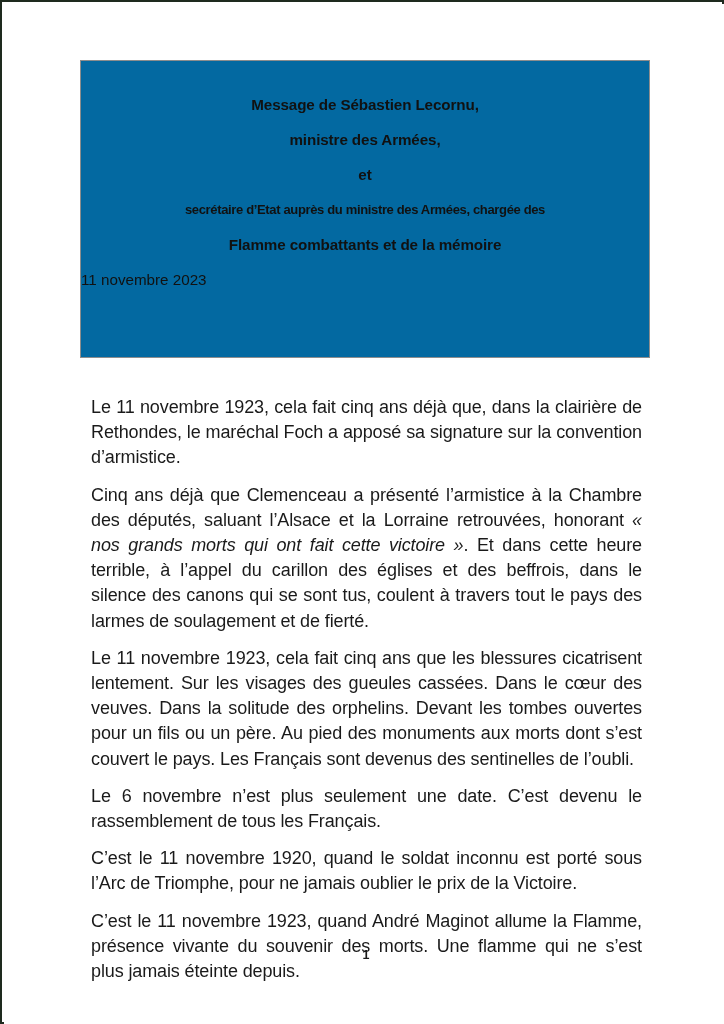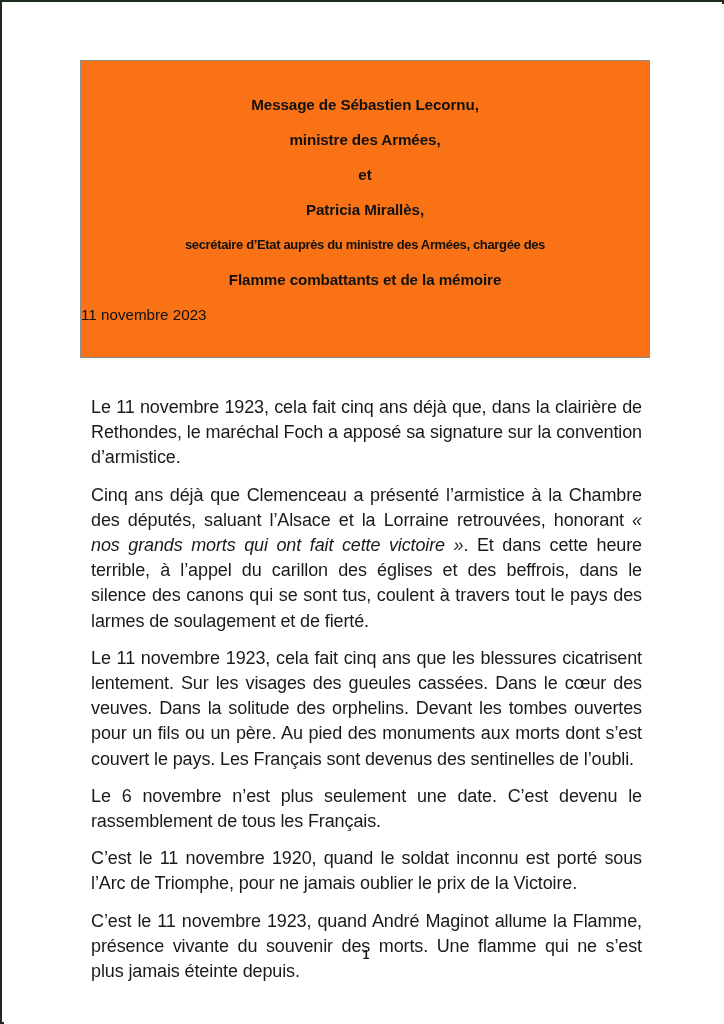--- a/index.html
+++ b/index.html
@@ -40,21 +40,21 @@
 
   
   .header-box {
     position: absolute;
     left: 76px;
     top: 56px;
     width: 570px;
     height: 298px;
     box-sizing: border-box;
     border: 1px solid #8d8d8d;
-    background: #f97316;
+    background: #0369a1;
     padding-top: 26px;
   }
 
   .header-line {
     text-align: center;
     font-weight: bold;
     font-size: 15.2px;
     line-height: 35px;
     letter-spacing: -0.1px;
     color: #111111;
@@ -114,21 +114,20 @@
 </head>
 <body>
 
 <div class="page-frame">
   <div class="page-sheet">
 
     <div class="header-box">
       <div class="header-line">Message de Sébastien Lecornu,</div>
       <div class="header-line">ministre des Armées,</div>
       <div class="header-line">et</div>
-      <div class="header-line">Patricia Mirallès,</div>
       <div class="header-line wide">secrétaire d’Etat auprès du ministre des Armées, chargée des</div>
       <div class="header-line">Flamme combattants et de la mémoire</div>
       <div class="header-date">11 novembre 2023</div>
     </div>
 
     <div class="body-text">
       <p class="para">Le 11 novembre 1923, cela fait cinq ans déjà que, dans la clairière de Rethondes, le maréchal Foch a apposé sa signature sur la convention d’armistice.</p>
 
       <p class="para"><span>Cinq ans déjà que Clemenceau a présenté l’armistice à la Chambre des députés, saluant l’Alsace et la Lorraine retrouvées, honorant </span><span class="quote-italic">« nos grands morts qui ont fait cette victoire »</span><span>. Et dans cette heure terrible, à l’appel du carillon des églises et des beffrois, dans le silence des canons qui se sont tus, coulent à travers tout le pays des larmes de soulagement et de fierté.</span></p>
 

